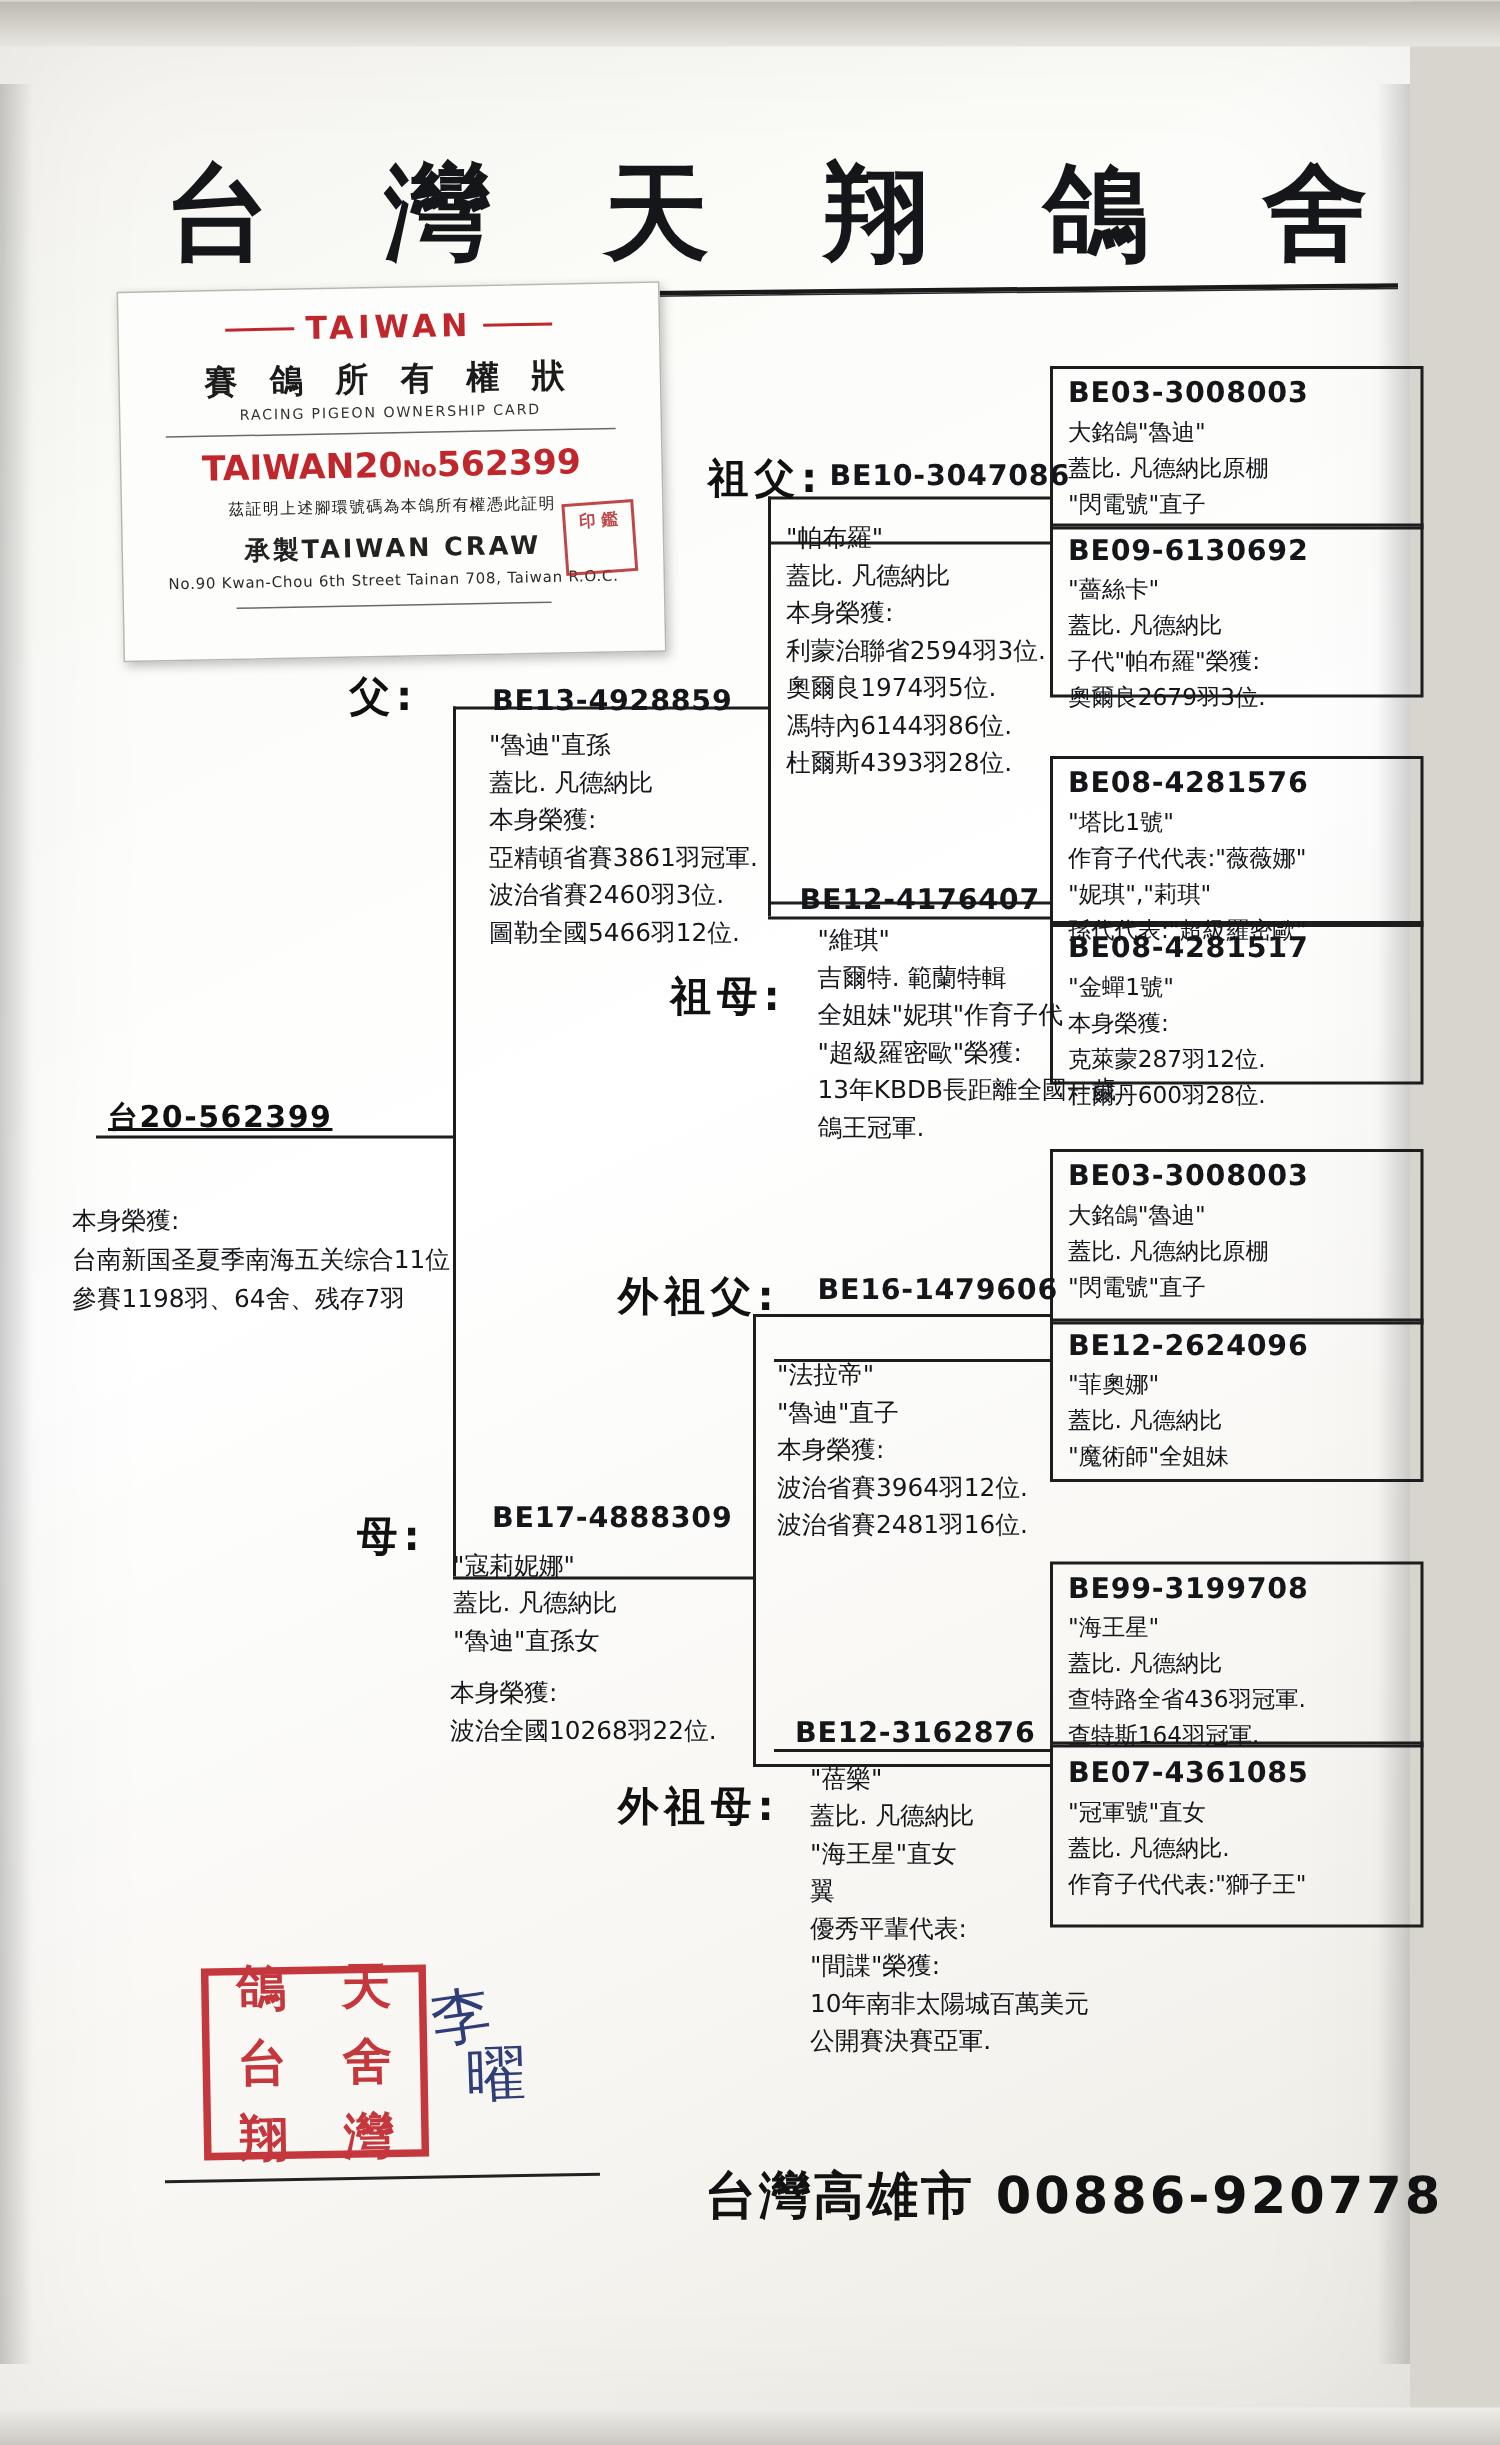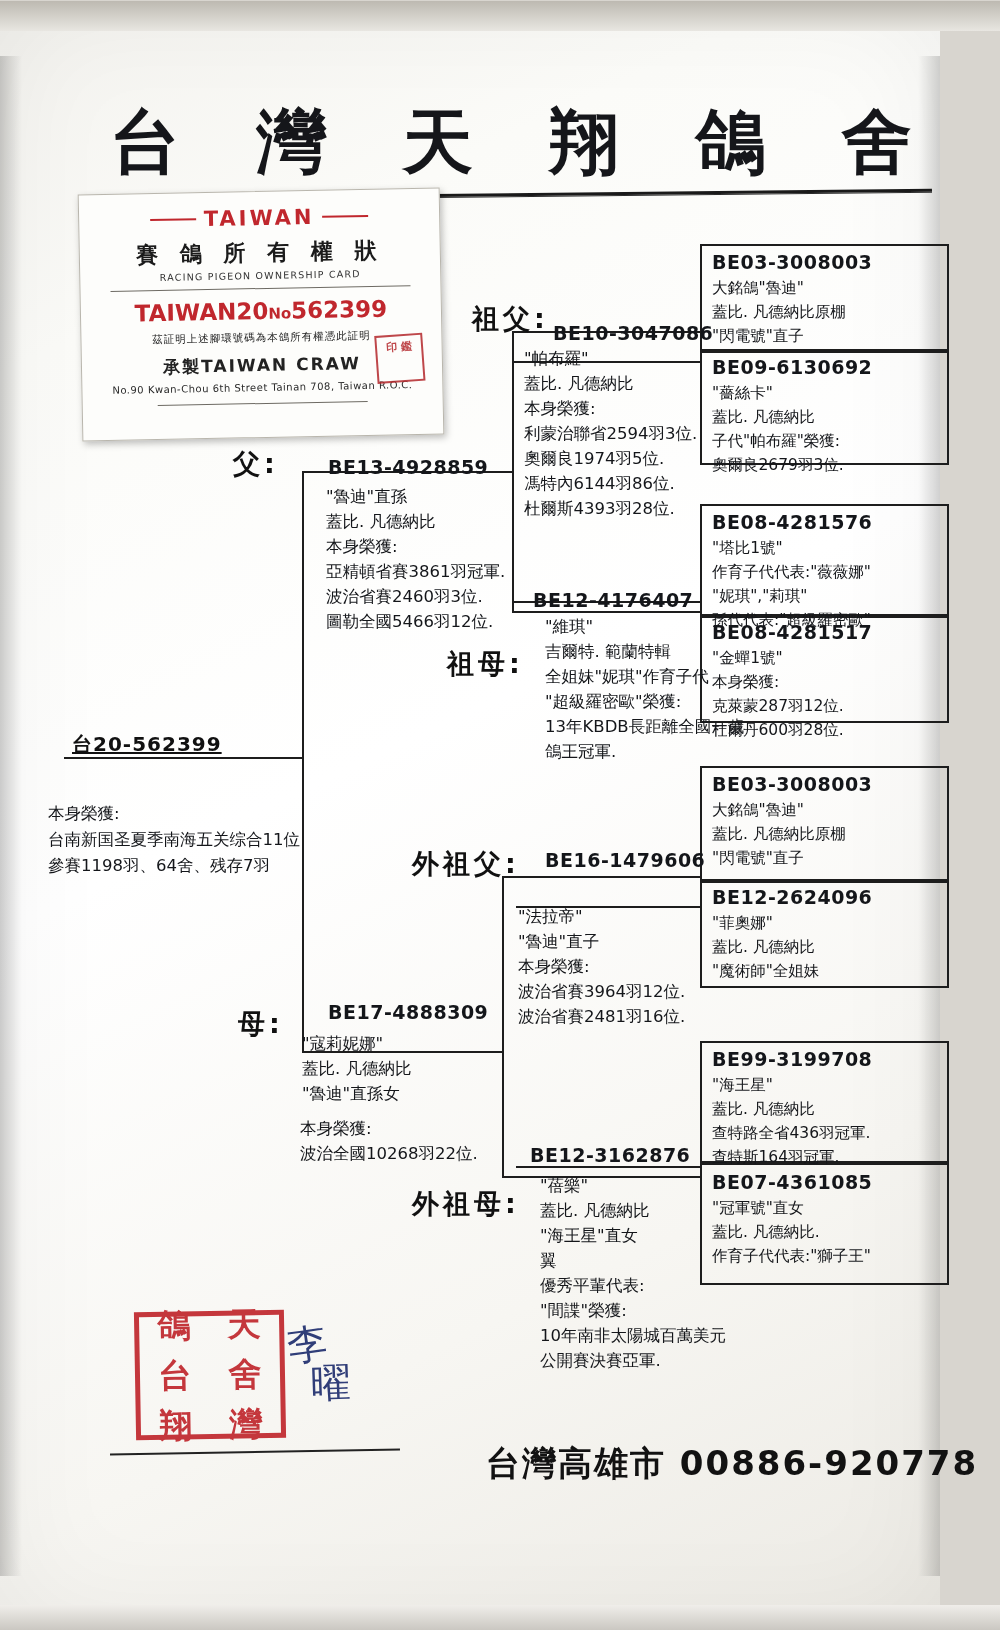--- a/index.html
+++ b/index.html
@@ -97,21 +97,21 @@
     position:absolute;left:290px;top:1315px;font-size:40px;color:#1b2a6b;
     font-family:"DejaVu Serif","Liberation Serif",serif;
     transform:rotate(-8deg);letter-spacing:-6px;opacity:.9;
   }
   #sign .s2{display:block;margin-left:18px;margin-top:-14px;transform:rotate(6deg);}
   #seal-rule{position:absolute;left:110px;top:1450px;width:290px;height:0;border-top:2px solid #222;transform:rotate(-1deg);}
 
   
   #footer{
     position:absolute;left:470px;top:1440px;font-size:34px;font-weight:bold;
-    letter-spacing:2px;color:#121212;white-space:nowrap;margin-left:16px;
+    letter-spacing:2px;color:#121212;white-space:nowrap;
   }
 </style>
 </head>
 <body>
 
 <div id="sheet">
   <div class="shadowband"></div>
   <div class="shadowband r"></div>
 
   <div id="title">台 灣 天 翔 鴿 舍</div>
@@ -205,21 +205,21 @@
 蓋比. 凡德納比
 查特路全省436羽冠軍.
 查特斯164羽冠軍.</div>
 
   <div class="txt id" style="left:712px;top:1170px;">BE07-4361085</div>
   <div class="txt body sm" style="left:712px;top:1195px;">"冠軍號"直女
 蓋比. 凡德納比.
 作育子代代表:"獅子王"</div>
 
   <div class="lbl big" style="left:455px;top:300px;margin-left:17px;">祖父:</div>
-  <div class="txt id" style="left:553px;top:305px;margin-top:16px;">BE10-3047086</div>
+  <div class="txt id" style="left:553px;top:305px;">BE10-3047086</div>
   <div class="txt body" style="left:524px;top:345px;">"帕布羅"
 蓋比. 凡德納比
 本身榮獲:
 利蒙治聯省2594羽3位.
 奧爾良1974羽5位.
 馮特內6144羽86位.
 杜爾斯4393羽28位.</div>
 
   <div class="lbl big" style="left:447px;top:645px;">祖母:</div>
   <div class="txt id" style="left:533px;top:588px;">BE12-4176407</div>

